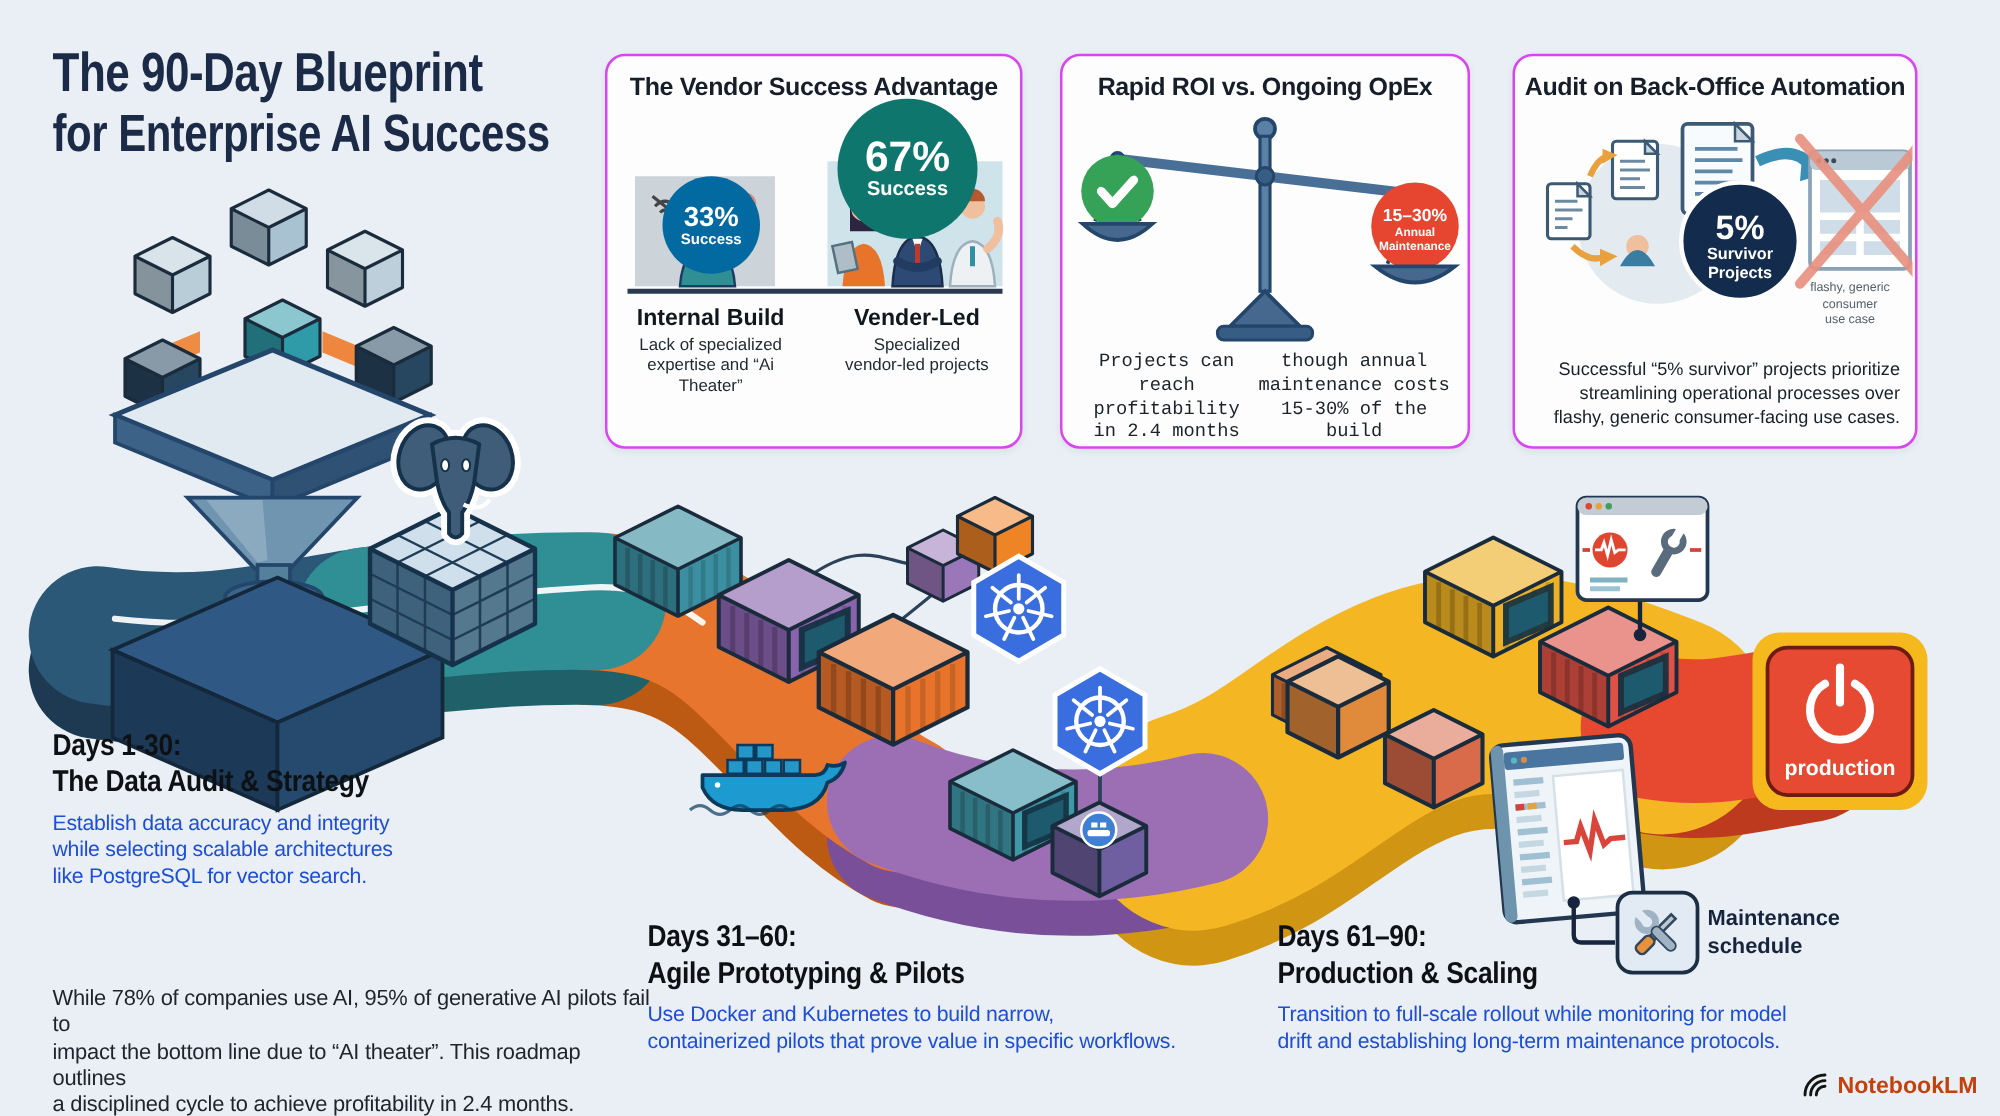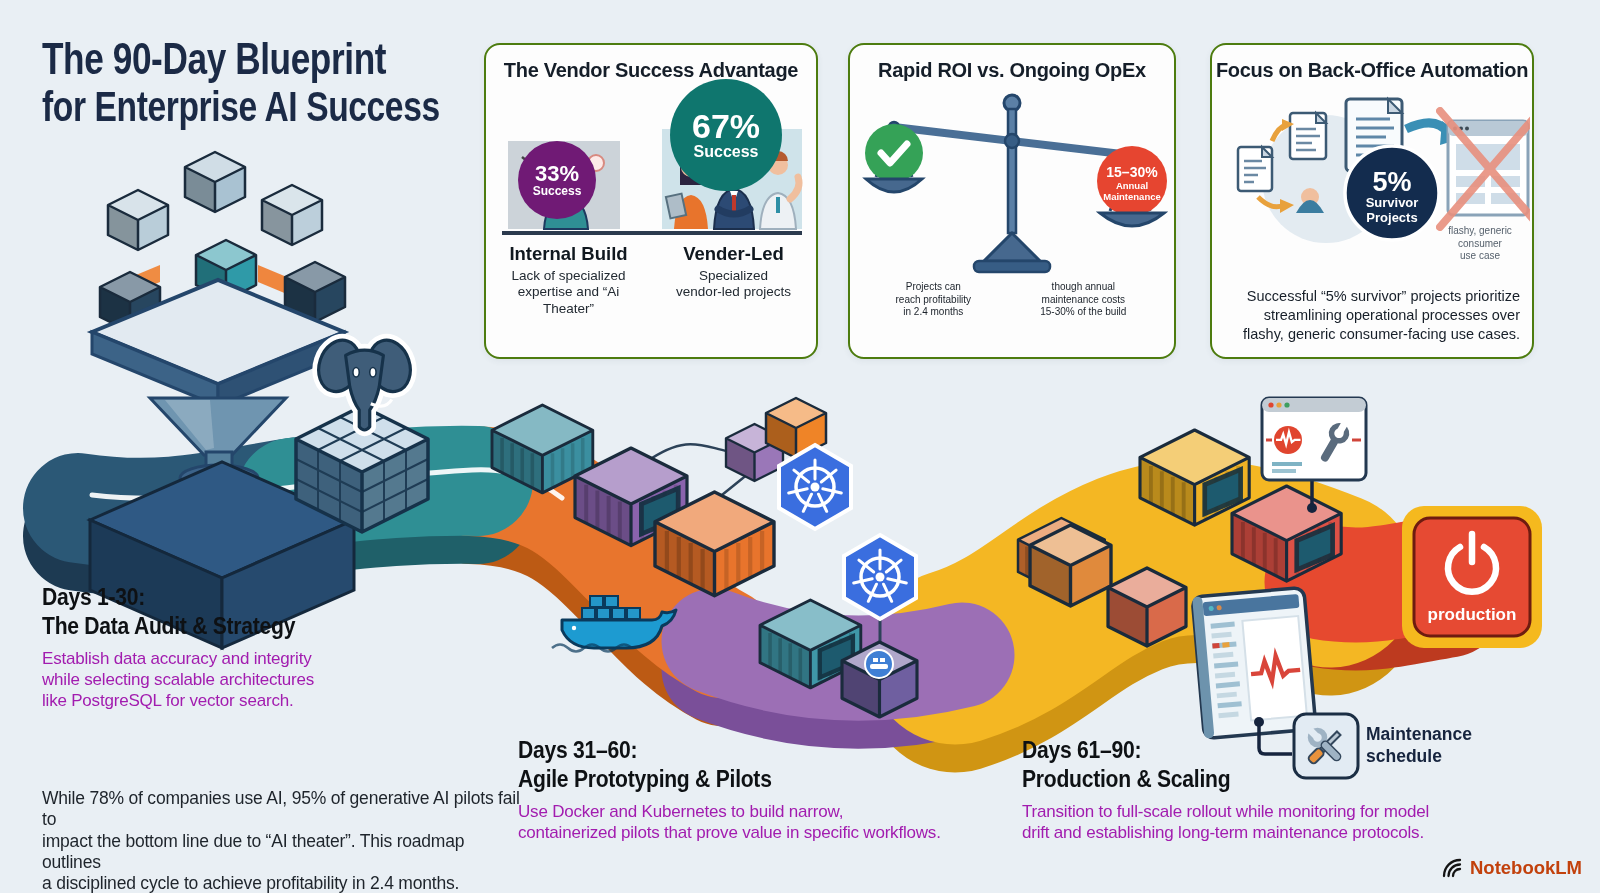--- a/index.html
+++ b/index.html
@@ -5,49 +5,49 @@
   html,body{margin:0;padding:0;background:#dfe6ec;}
   .stage{position:relative;width:1600px;height:893px;background:#e9eff4;overflow:hidden;
          font-family:"Liberation Sans",sans-serif;color:#1a2430;}
   #scene{position:absolute;inset:0;}
   
   .title{position:absolute;left:42px;top:34px;color:#1b2a46;font-weight:800;line-height:1.12;
          transform:scaleX(.8);transform-origin:left top;letter-spacing:-.5px;}
   .title .l1{font-size:44px;display:block;}
   .title .l2{font-size:42px;display:block;}
   
-  .card{position:absolute;top:43px;height:312px;background:#fdfdfd;border:2px solid #4d7c0f;
+  .card{position:absolute;top:43px;height:312px;background:#fdfdfd;border:2px solid #d946ef;
         border-radius:16px;box-shadow:0 2px 6px rgba(50,70,90,.07);}
   .card-title{text-align:center;font-weight:700;font-size:20px;color:#151e29;margin-top:14px;
               letter-spacing:-.3px;}
   .card svg{position:absolute;}
   .stat-circle{position:absolute;border-radius:50%;color:#fff;display:flex;flex-direction:column;
                align-items:center;justify-content:center;text-align:center;line-height:1.05;}
   .stat-circle .stat{font-weight:800;}
   .stat-circle .stat-label{font-weight:700;}
-  .c1-gray{left:32px;top:96px;width:78px;height:78px;background:#701a75;}
+  .c1-gray{left:44px;top:96px;width:78px;height:78px;background:#0369a1;}
   .c1-gray .stat{font-size:22px;} .c1-gray .stat-label{font-size:12px;}
   .c1-teal{left:184px;top:34px;width:112px;height:112px;background:#0f766e;}
   .c1-teal .stat{font-size:34px;} .c1-teal .stat-label{font-size:16px;}
   .c1-cols{position:absolute;left:0;right:0;top:198px;display:flex;text-align:center;}
   .c1-col{flex:1;padding:0 6px;}
   .c1-col .col-heading{font-size:18.5px;font-weight:700;color:#10181f;}
   .c1-col .col-desc{font-size:13.5px;color:#222a32;line-height:1.22;margin-top:3px;white-space:pre-line;}
   .c2-notes{position:absolute;top:236px;left:0;right:0;display:flex;justify-content:flex-end;
-            padding:0 12px;text-align:center;font-size:10px;line-height:1.25;color:#1b222a;white-space:pre-line;}
+            padding:0 12px;text-align:center;font-size:15px;line-height:1.25;color:#1b222a;white-space:pre-line;font-family:Liberation Mono, monospace;}
   .c2-note-left{width:145px;} .c2-note-right{width:160px;}
   .c3-crossed{position:absolute;left:216px;width:104px;top:180px;text-align:center;font-size:10px;
               color:#56616d;line-height:1.25;white-space:pre-line;}
   .c3-caption{position:absolute;left:12px;right:12px;top:242px;text-align:right;font-size:14.5px;
               color:#171f29;line-height:1.3;font-weight:500;white-space:pre-line;}
   
   .phase .ph-h{font-size:24px;font-weight:800;color:#0e1114;line-height:1.22;letter-spacing:-.3px;
                transform:scaleX(.88);transform-origin:left top;}
   .phase{position:absolute;}
-  .phase .ph-desc{font-size:17px;color:#a21caf;line-height:1.24;margin-top:7px;white-space:pre-line;
+  .phase .ph-desc{font-size:17px;color:#1d4ed8;line-height:1.24;margin-top:7px;white-space:pre-line;
                   letter-spacing:-.2px;}
   .p1{left:42px;top:582px;width:330px;}
   .p2{left:518px;top:735px;width:440px;}
   .p3{left:1022px;top:735px;width:460px;}
   .intro{position:absolute;left:42px;top:788px;width:480px;font-size:17.5px;color:#1e242b;
          line-height:1.22;white-space:pre-line;letter-spacing:-.2px;}
   
   .watermark{position:absolute;right:18px;bottom:14px;display:flex;align-items:center;gap:7px;
              color:#c2410c;font-size:18.5px;font-weight:700;}
   
@@ -379,21 +379,21 @@
       <div class="c2-note-left">Projects can
 reach profitability
 in 2.4 months</div>
       <div class="c2-note-right">though annual
 maintenance costs
 15-30% of the build</div>
     </div>
   </div>
 
   <div class="card" style="left:1210px;width:320px;">
-    <div class="card-title">Focus on Back-Office Automation</div>
+    <div class="card-title">Audit on Back-Office Automation</div>
     <svg style="left:2px;top:42px;" width="316" height="178" viewBox="0 0 316 178">
       <circle cx="112" cy="92" r="64" fill="#e3ebf1"></circle>
       <g transform="translate(24,60)">
         <rect width="34" height="44" rx="3" fill="#fff" stroke="#3c5a74" stroke-width="2.5"></rect>
         <path d="M24,0 L34,10 H24 Z" fill="#c9d6e2" stroke="#3c5a74" stroke-width="2"></path>
         <path d="M6,14 h18 M6,21 h22 M6,28 h14 M6,35 h10" stroke="#6b89a3" stroke-width="2.5"></path>
       </g>
       <g transform="translate(76,26)">
         <rect width="36" height="46" rx="3" fill="#fff" stroke="#3c5a74" stroke-width="2.5"></rect>
         <path d="M26,0 L36,10 H26 Z" fill="#c9d6e2" stroke="#3c5a74" stroke-width="2"></path>

